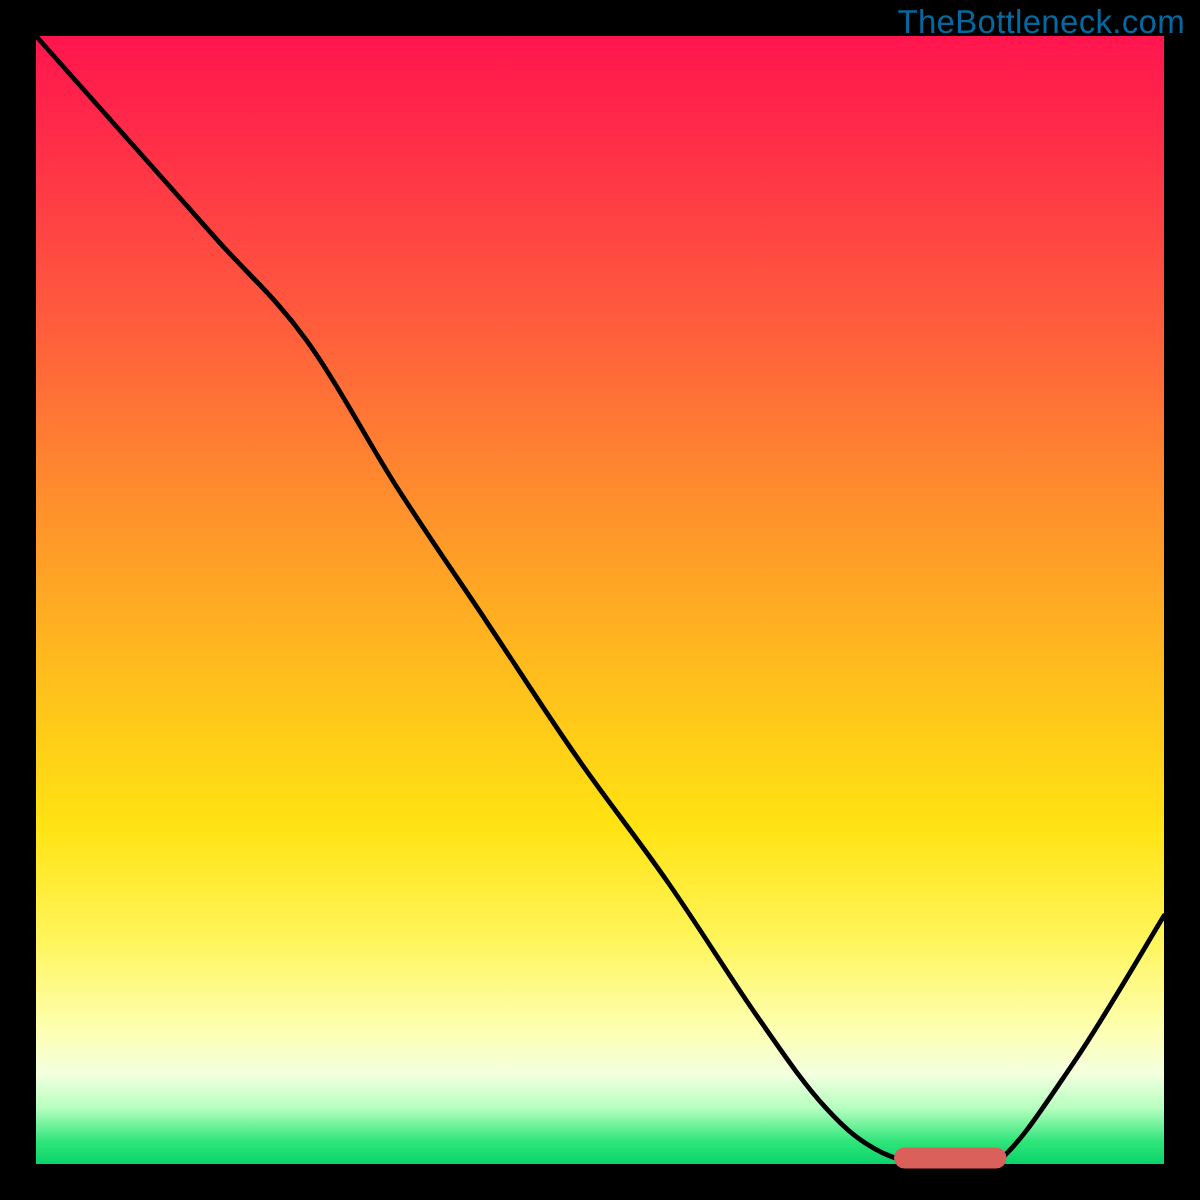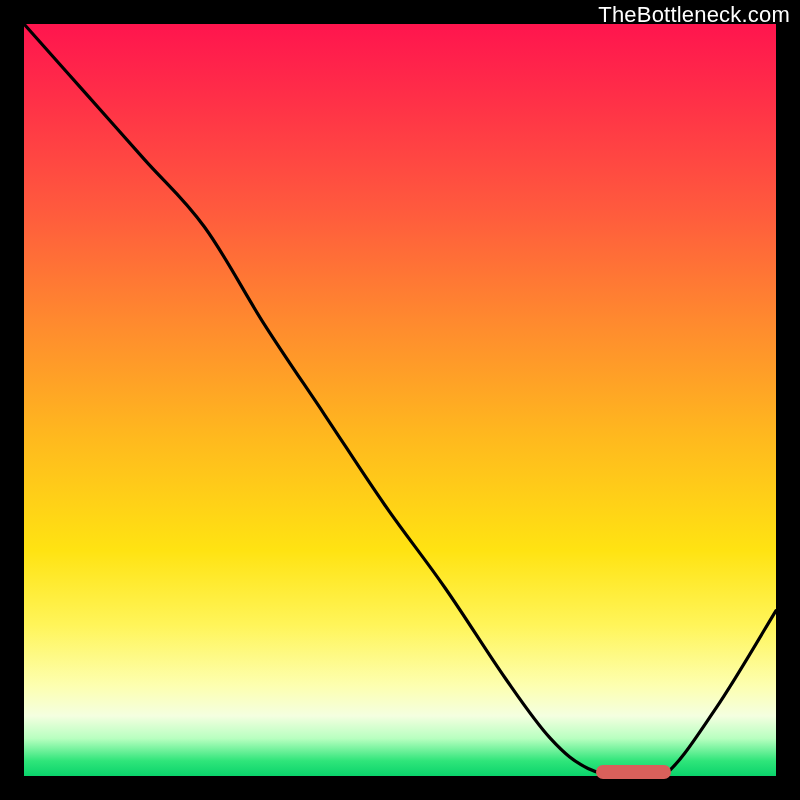--- a/index.html
+++ b/index.html
@@ -38,21 +38,21 @@
       #f4ffe0 92%,
       #b8ffc0 95%,
       #2fe57a 98%,
       #0ad36b 100%
     );
   }
   .watermark {
     position: absolute;
     top: 2px;
     right: 10px;
-    color: #ffffff;
+    color: #0369a1;
     font-size: 22px;
     letter-spacing: 0.2px;
     user-select: none;
   }
   svg.curve {
     position: absolute;
     left: 0;
     top: 0;
     width: 752px;
     height: 752px;

